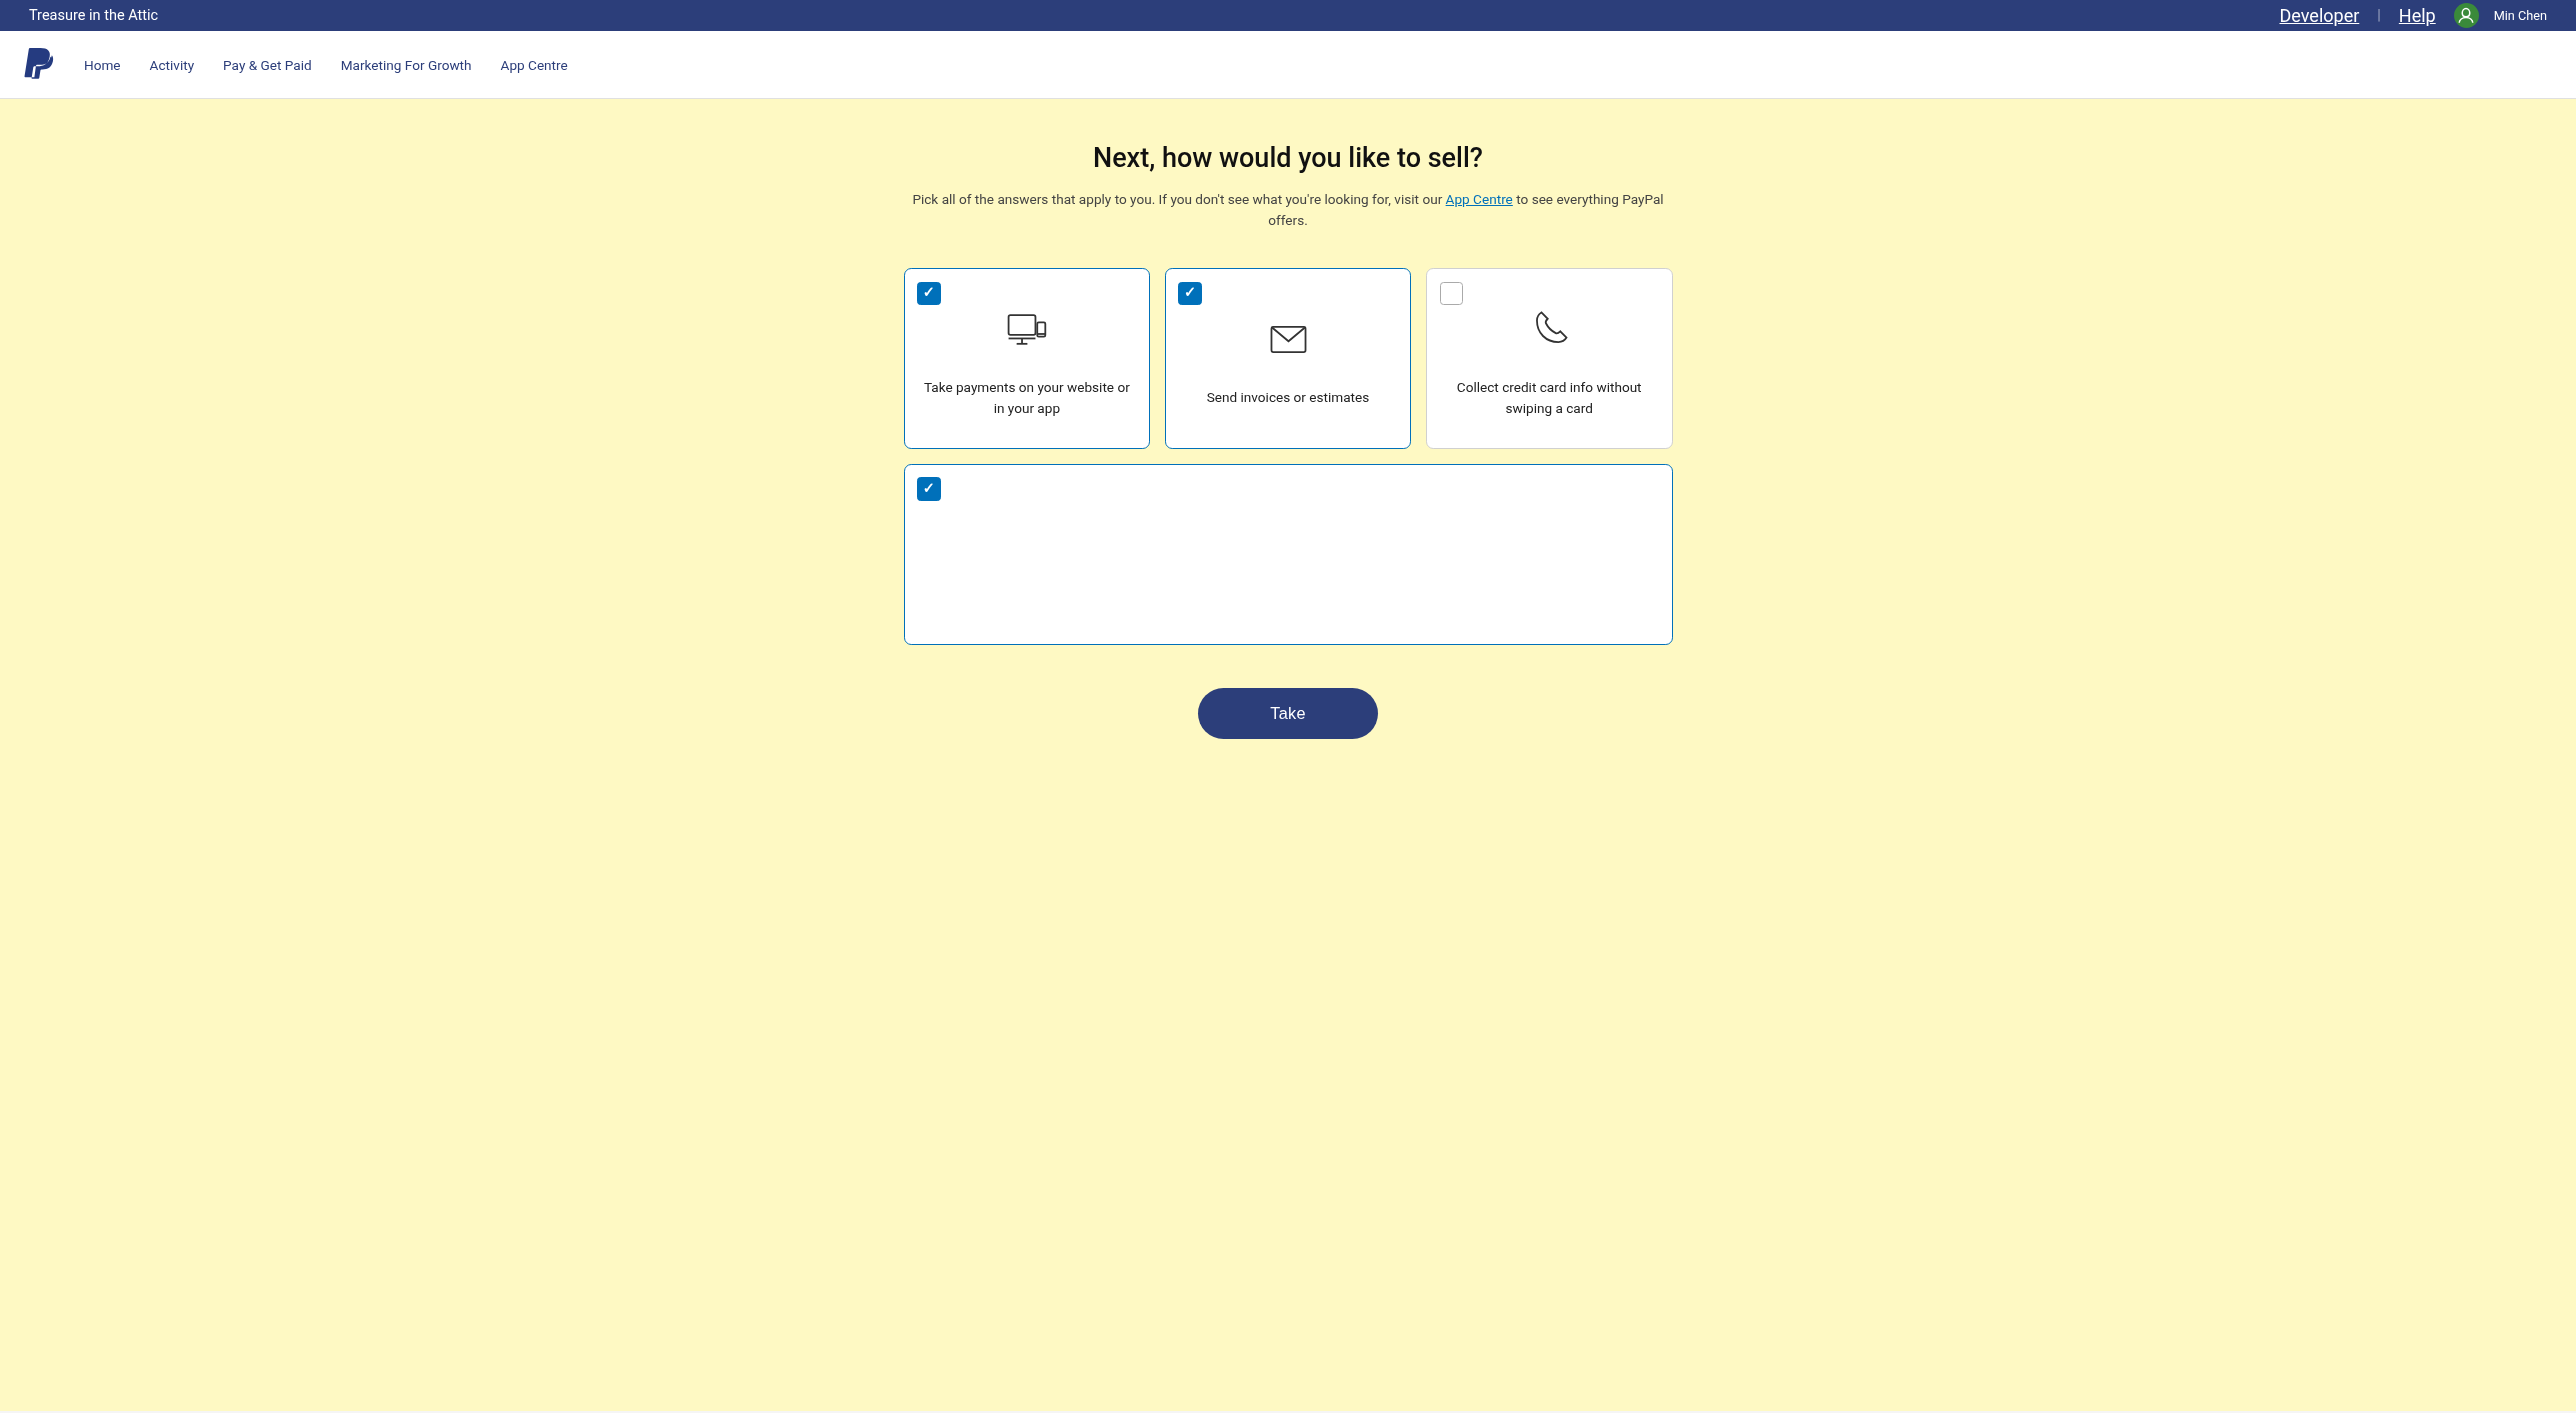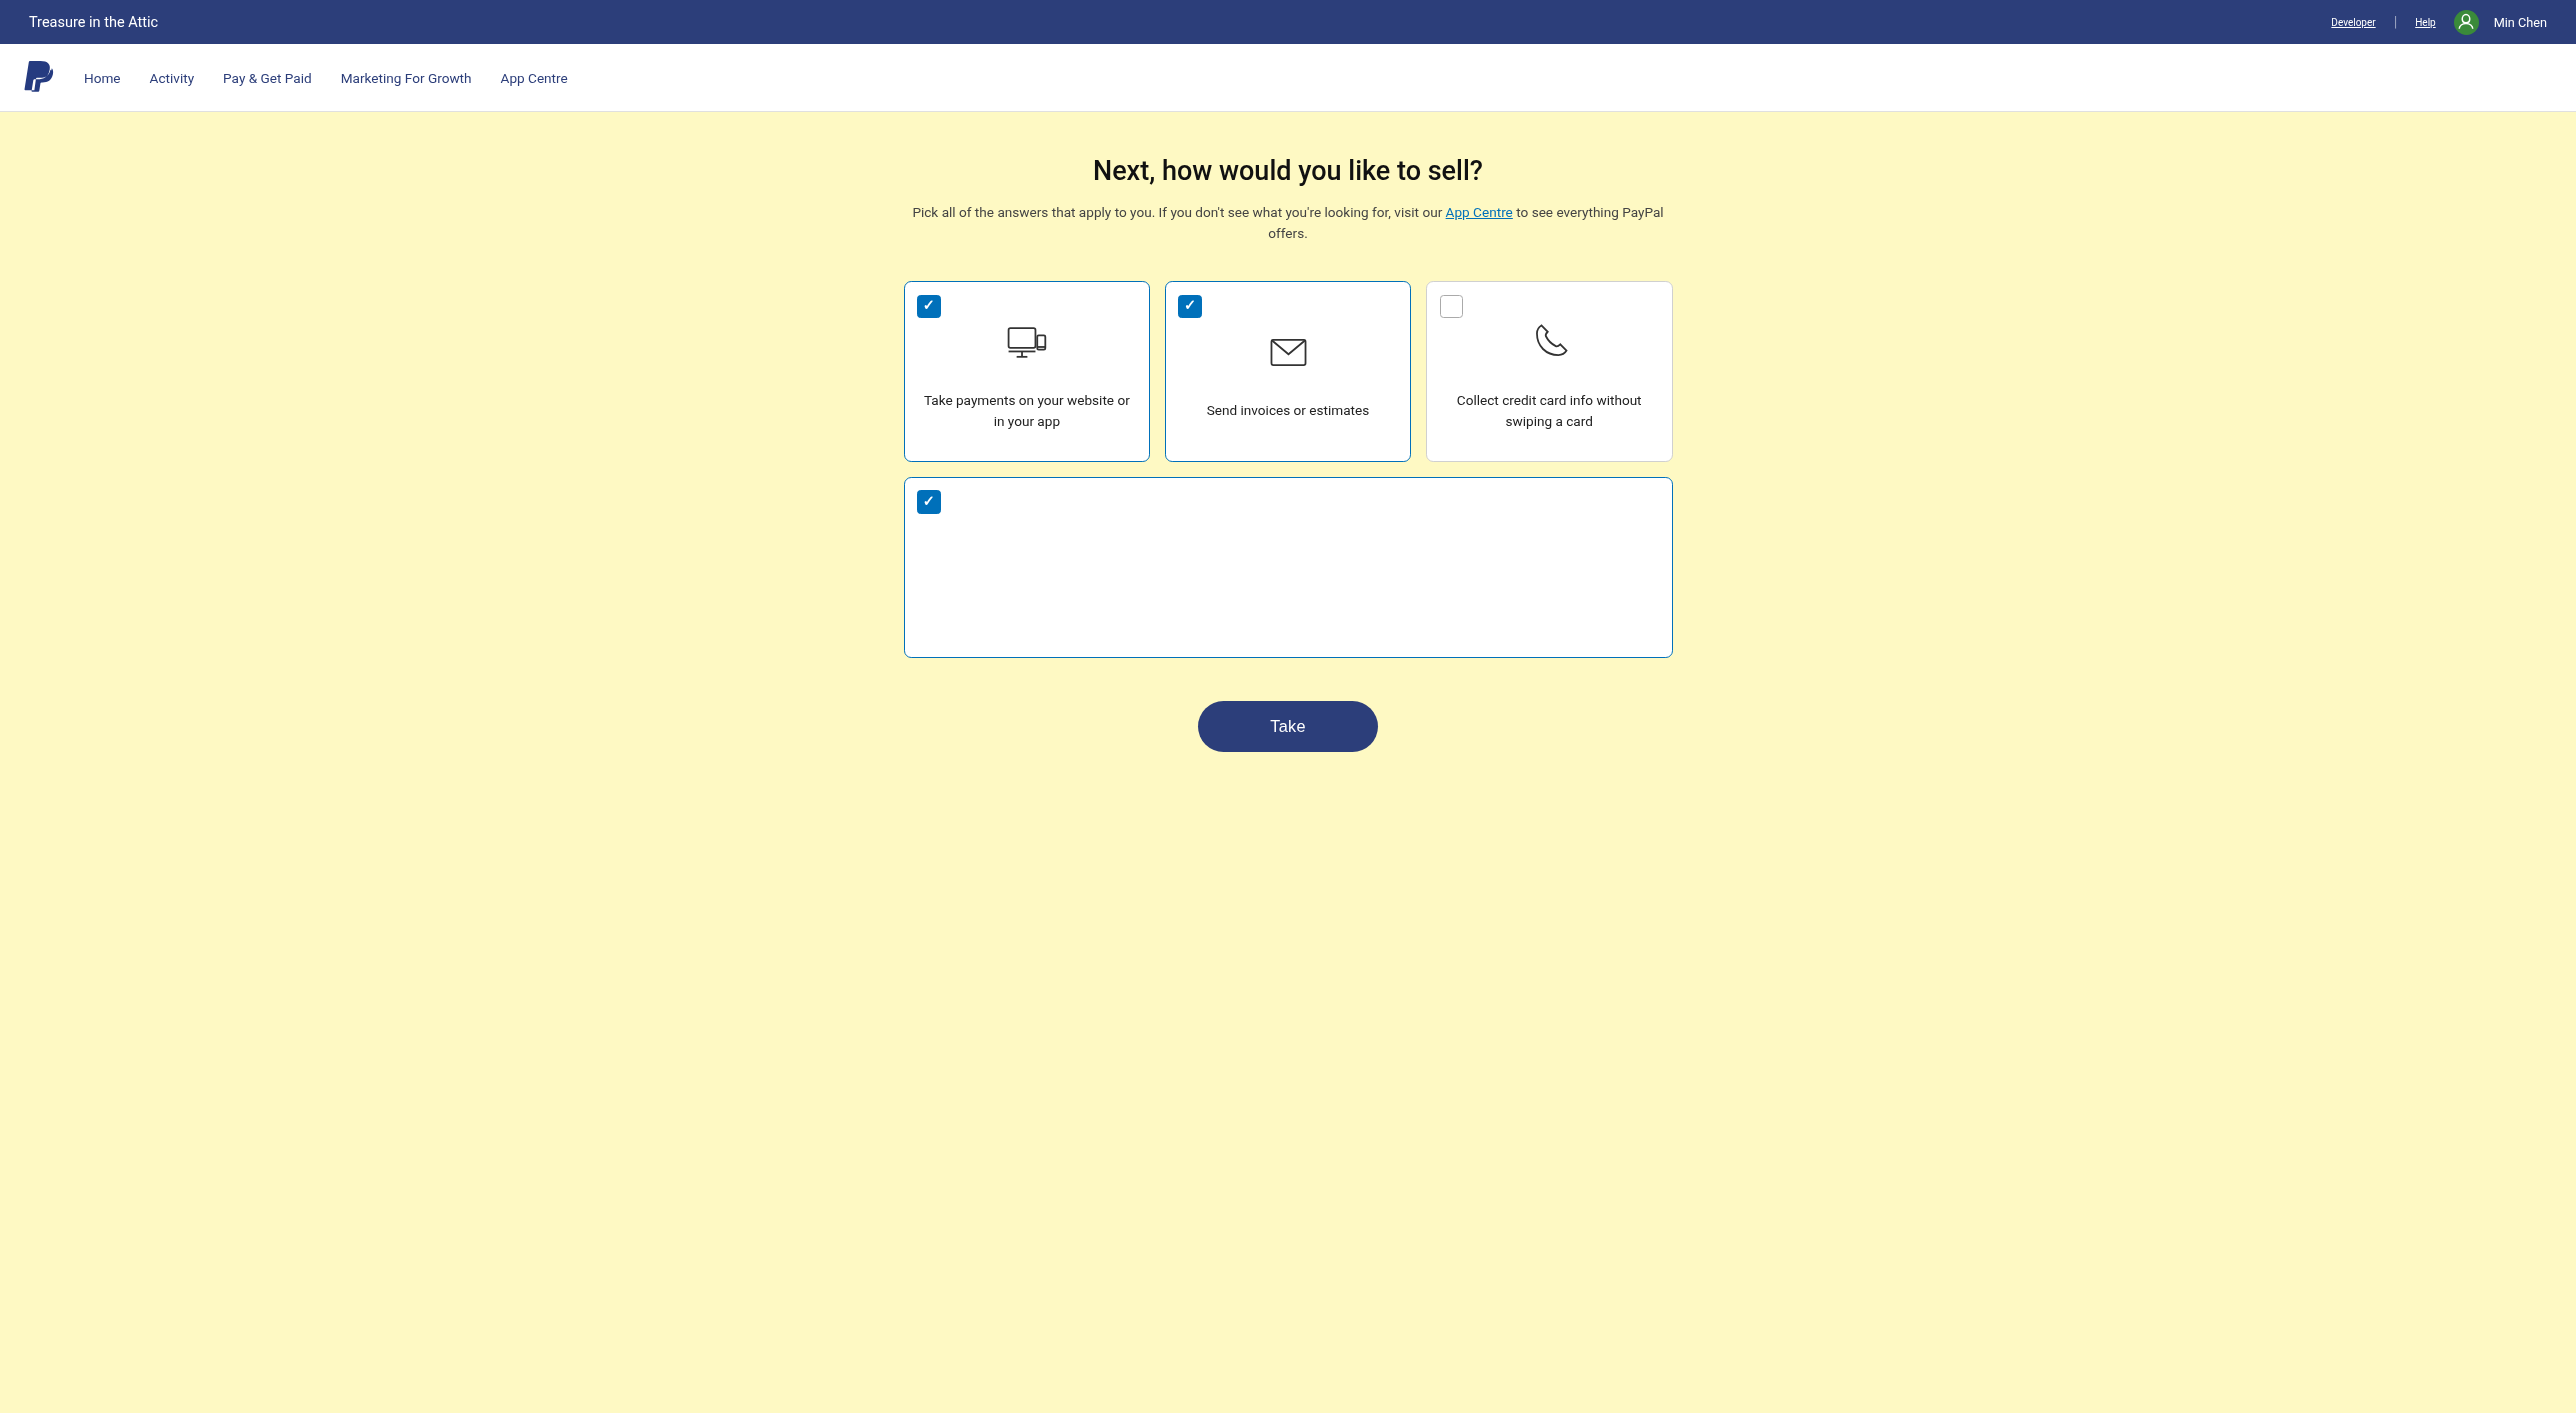--- a/index.html
+++ b/index.html
@@ -5,36 +5,36 @@
     * { box-sizing: border-box; margin: 0; padding: 0; }
     body { font-family: -apple-system, BlinkMacSystemFont, 'Segoe UI', Roboto, Helvetica, Arial, sans-serif; background: #f5f5f5; min-height: 100vh; }
 
     
     .top-bar {
       background: #2c3e7a;
       display: flex;
       align-items: center;
       justify-content: space-between;
       padding: 0 29px;
-      height: 44px;
+      height: 31px;
     }
     .top-bar-title {
       color: #fff;
       font-size: 14.5px;
       font-weight: 400;
     }
     .top-bar-right {
       display: flex;
       align-items: center;
       gap: 18px;
     }
     .top-bar-link {
       color: #fff;
       text-decoration: underline;
-      font-size: 10px;
+      font-size: 18px;
       cursor: pointer;
     }
     .top-bar-divider {
       color: #fff;
       opacity: 0.5;
     }
     .top-bar-user {
       display: flex;
       align-items: center;
       gap: 15px;

